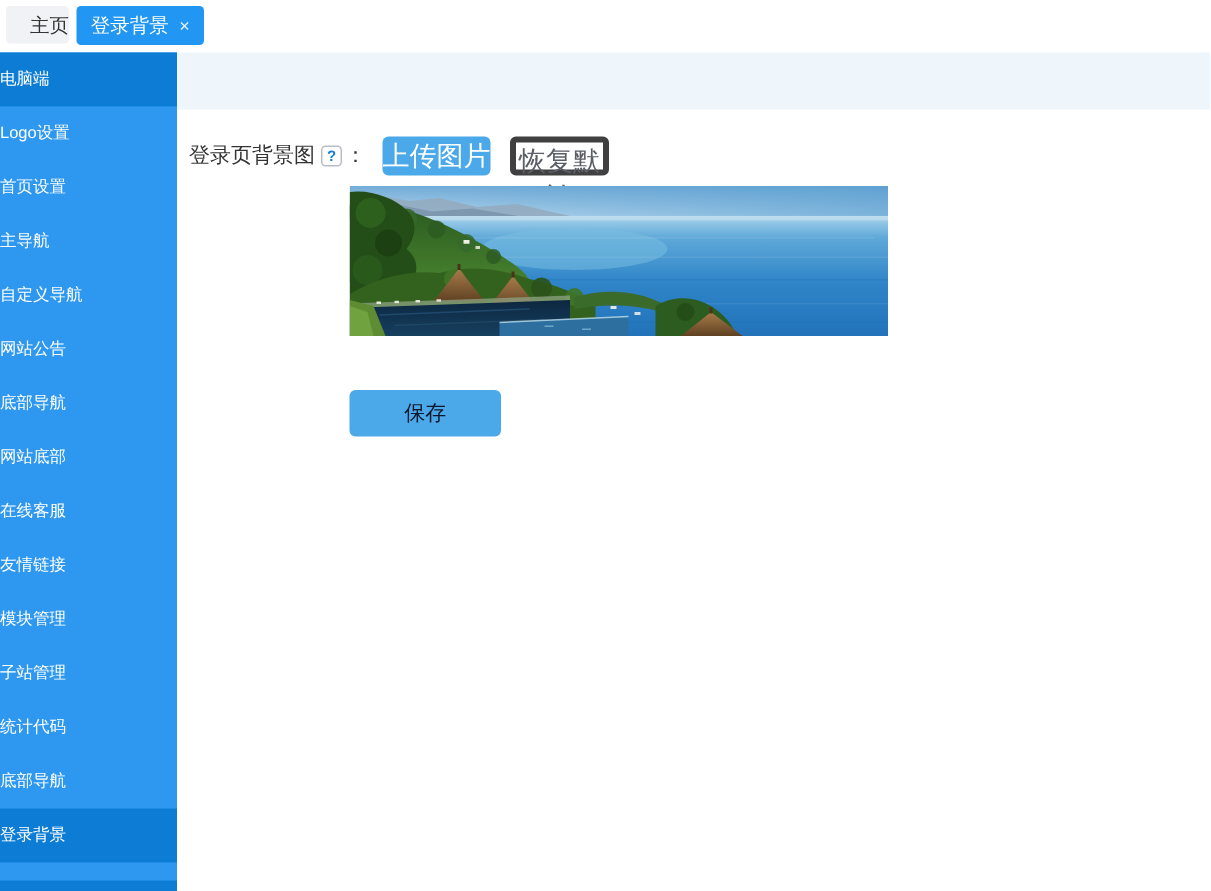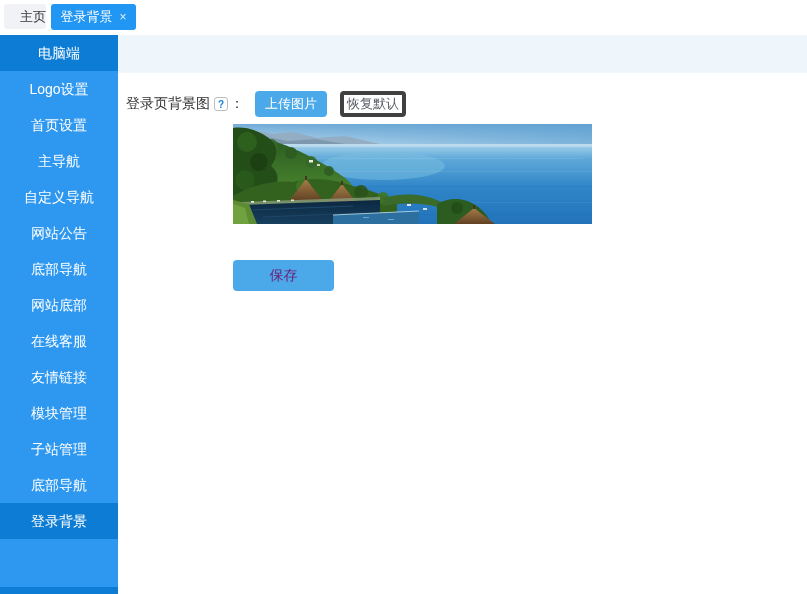--- a/index.html
+++ b/index.html
@@ -8,40 +8,40 @@
 
   
   .tabbar { position:absolute; left:0; top:0; width:807px; height:35px; background:#fff; }
   .tab { position:absolute; top:4px; height:25px; line-height:25px; text-align:right; font-size:13px; border-radius:3px; cursor:pointer; }
   .tab-plain { left:4px; width:42px; background:#f0f2f5; color:#333; }
   .tab-active { left:51px; width:85px; height:26px; line-height:26px; background:#2196f3; color:#fff; display:flex; align-items:center; justify-content:center; gap:7px; }
   .tab-active .close { font-size:12px; color:#e3f1fd; line-height:1; }
 
   
   .sidebar { position:absolute; left:0; top:35px; width:118px; height:559px; background:#2e98f1; }
-  .side-item { height:36px; line-height:36px; text-align:center; color:#fff; font-size:14px; cursor:pointer; }
+  .side-item { height:36px; line-height:36px; text-align:left; color:#fff; font-size:11px; cursor:pointer; }
   .side-item.dark { background:#0d7cd5; }
   .side-bottom-strip { position:absolute; left:0; bottom:0; width:118px; height:7px; background:#0d7cd5; }
 
   
   .content { position:absolute; left:118px; top:35px; width:752px; height:559px; background:#fff; }
   .content-strip { position:absolute; left:0; top:0; width:689px; height:38px; background:#eef5fb; }
 
   .form-row { position:absolute; left:8px; top:56px; display:flex; align-items:center; height:26px; }
   .field-label { font-size:14px; color:#333; }
   .help-icon { display:inline-flex; align-items:center; justify-content:center; width:14px; height:14px; margin-left:4px; border:1px solid #b9bdc4; border-radius:3px; background:#fff; color:#1a7fd6; font-size:10px; font-weight:bold; cursor:pointer; }
   .colon { font-size:14px; color:#333; margin:0 4px 0 2px; }
-  .btn { font-size:13px; border-radius:4px; cursor:pointer; border:none; height:26px; }
+  .btn { font-size:18px; border-radius:4px; cursor:pointer; border:none; height:26px; }
   .btn-upload { width:72px; margin-left:7px; background:#4ba9e9; color:#fff; }
   .btn-restore { width:66px; margin-left:13px; background:#fff; color:#5a5e66; border:4px solid #404040; }
 
   .preview { position:absolute; left:115px; top:89px; width:359px; height:100px; overflow:hidden; }
   .preview svg { display:block; }
 
-  .btn-save { position:absolute; left:115px; top:225px; width:101px; height:31px; background:#4ba9e9; color:#701a75; font-size:14px; border:none; border-radius:4px; cursor:pointer; }
+  .btn-save { position:absolute; left:115px; top:225px; width:101px; height:31px; background:#4ba9e9; color:#0f172a; font-size:14px; border:none; border-radius:4px; cursor:pointer; }
 </style>
 </head>
 <body>
 
 <div class="page">
 
   <div class="tabbar">
     <div class="tab tab-plain">主页</div>
     <div class="tab tab-active">
       <span>登录背景</span>
@@ -55,20 +55,21 @@
     <div class="side-item">首页设置</div>
     <div class="side-item">主导航</div>
     <div class="side-item">自定义导航</div>
     <div class="side-item">网站公告</div>
     <div class="side-item">底部导航</div>
     <div class="side-item">网站底部</div>
     <div class="side-item">在线客服</div>
     <div class="side-item">友情链接</div>
     <div class="side-item">模块管理</div>
     <div class="side-item">子站管理</div>
+    <div class="side-item">统计代码</div>
     <div class="side-item">底部导航</div>
     <div class="side-item dark">登录背景</div>
     <div class="side-bottom-strip"></div>
   </div>
 
   <div class="content">
     <div class="content-strip"></div>
 
     <div class="form-row">
       <span class="field-label">登录页背景图</span>

